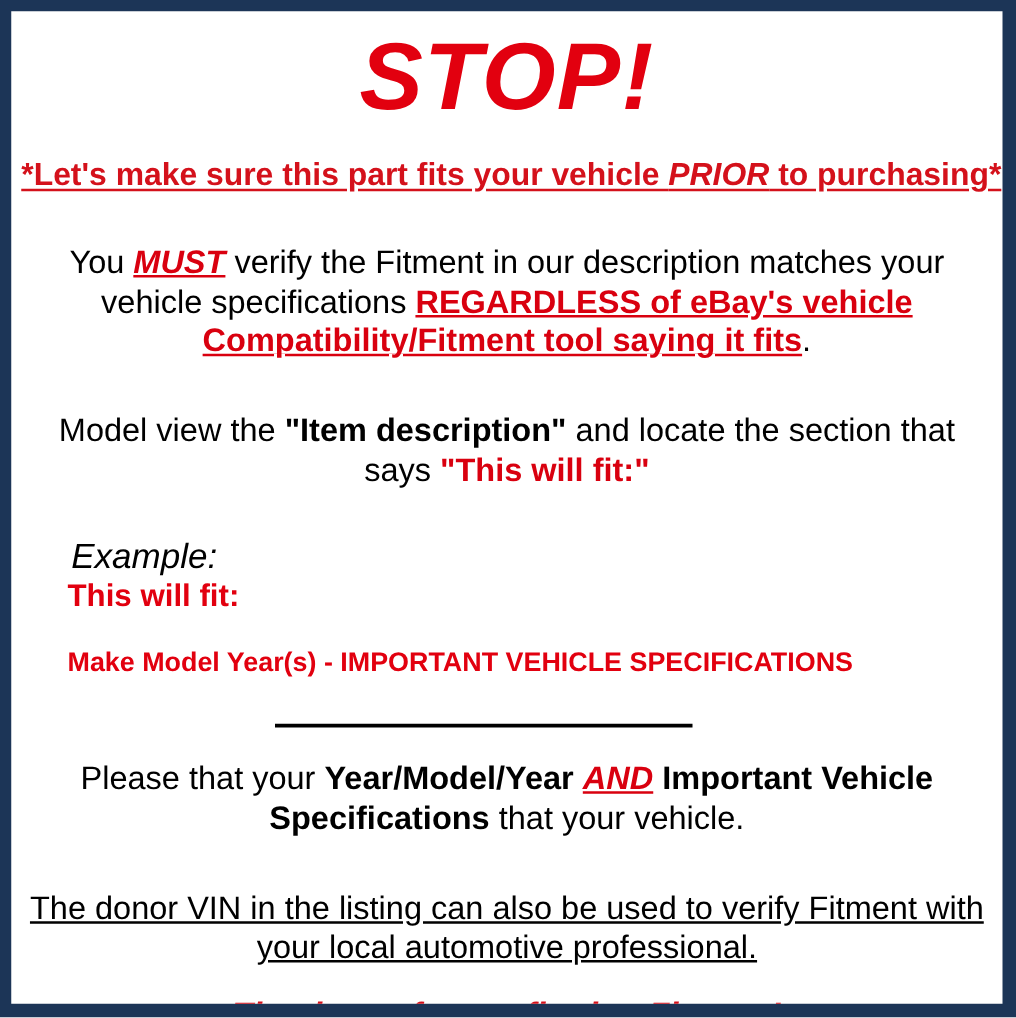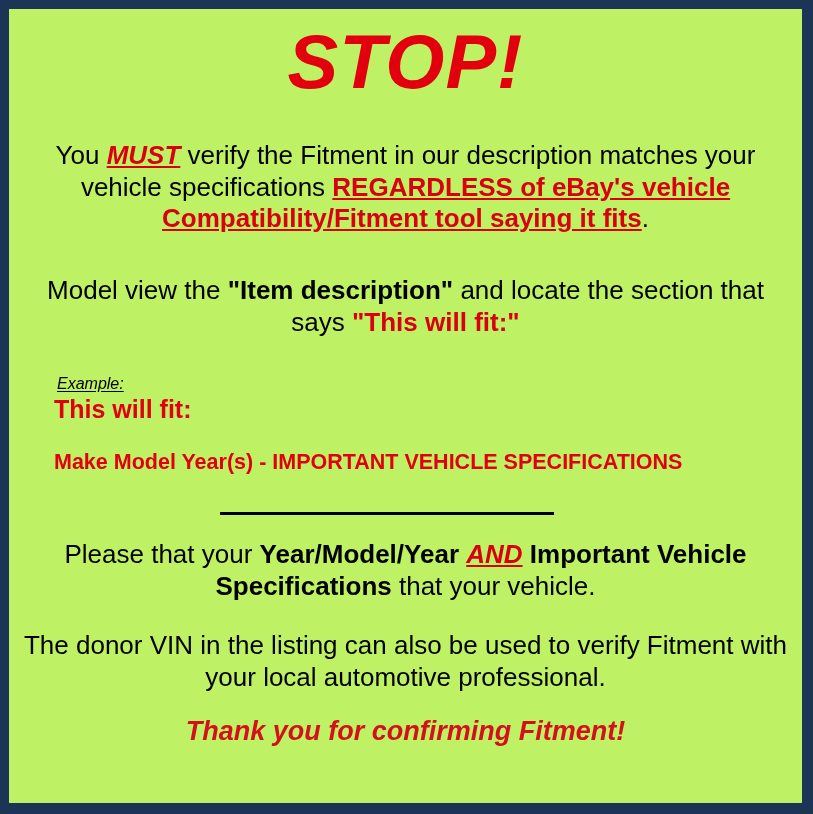--- a/index.html
+++ b/index.html
@@ -19,21 +19,21 @@
     width: 813px;
     height: 814px;
     background: #1c3557;
     padding: 9px 11px 11px 9px;
   }
 
   .notice-card {
     box-sizing: border-box;
     width: 100%;
     height: 100%;
-    background: #bef264;
+    background: #ffffff;
     position: relative;
     overflow: hidden;
     text-align: center;
   }
 
   
   .headline {
     color: #e2000f;
     font-weight: bold;
     font-style: italic;
@@ -64,21 +64,21 @@
     color: #000000;
     font-size: 26px;
     line-height: 1.22;
     margin: 0;
     padding: 0 8px;
     text-align: center;
   }
   .p-must   { margin-top: 40px; }
   .p-view   { margin-top: 40px; }
   .p-confirm{ margin-top: 34px; }
-  .p-vin    { margin-top: 27px; }
+  .p-vin    { margin-top: 40px; text-decoration: underline; }
 
   .em-red-u {
     color: #d9000f;
     font-weight: bold;
     font-style: italic;
     text-decoration: underline;
     text-underline-offset: 2px;
   }
   .em-red-bu {
     color: #d9000f;
@@ -94,24 +94,23 @@
 
   
   .example-block {
     text-align: left;
     padding-left: 45px;
     margin-top: 36px;
   }
   .example-label {
     display: inline-block;
     color: #000000;
-    font-size: 16px;
+    font-size: 28px;
     font-style: italic;
     line-height: 1.15;
-    text-decoration: underline;
     text-underline-offset: 2px;
     margin: 0 0 0 3px;
     text-align: center;
   }
   .example-fit {
     color: #e2000f;
     font-size: 25px;
     font-weight: bold;
     line-height: 1.15;
     margin: 2px 12px 0 0;
@@ -151,20 +150,21 @@
   }
 </style>
 </head>
 <body>
 
 <div class="notice-frame">
   <div class="notice-card">
 
     <div class="headline">STOP!</div>
 
+    <div class="subtitle"><span>*Let's make sure this part fits your vehicle </span><span class="ital">PRIOR</span><span> to purchasing*</span></div>
 
     <p class="para p-must"><span>You </span><span class="em-red-u">MUST</span><span> verify the Fitment in our description matches your vehicle specifications </span><span class="em-red-bu">REGARDLESS of eBay's vehicle Compatibility/Fitment tool saying it fits</span><span>.</span></p>
 
     <p class="para p-view"><span>Model view the </span><span class="em-black-b">"Item description"</span><span> and locate the section that says </span><span class="em-red-b">"This will fit:"</span></p>
 
     <div class="example-block">
       <div class="example-label">Example:</div>
       <div class="example-fit">This will fit:</div>
       <div class="example-spec">Make Model Year(s) - IMPORTANT VEHICLE SPECIFICATIONS</div>
     </div>

